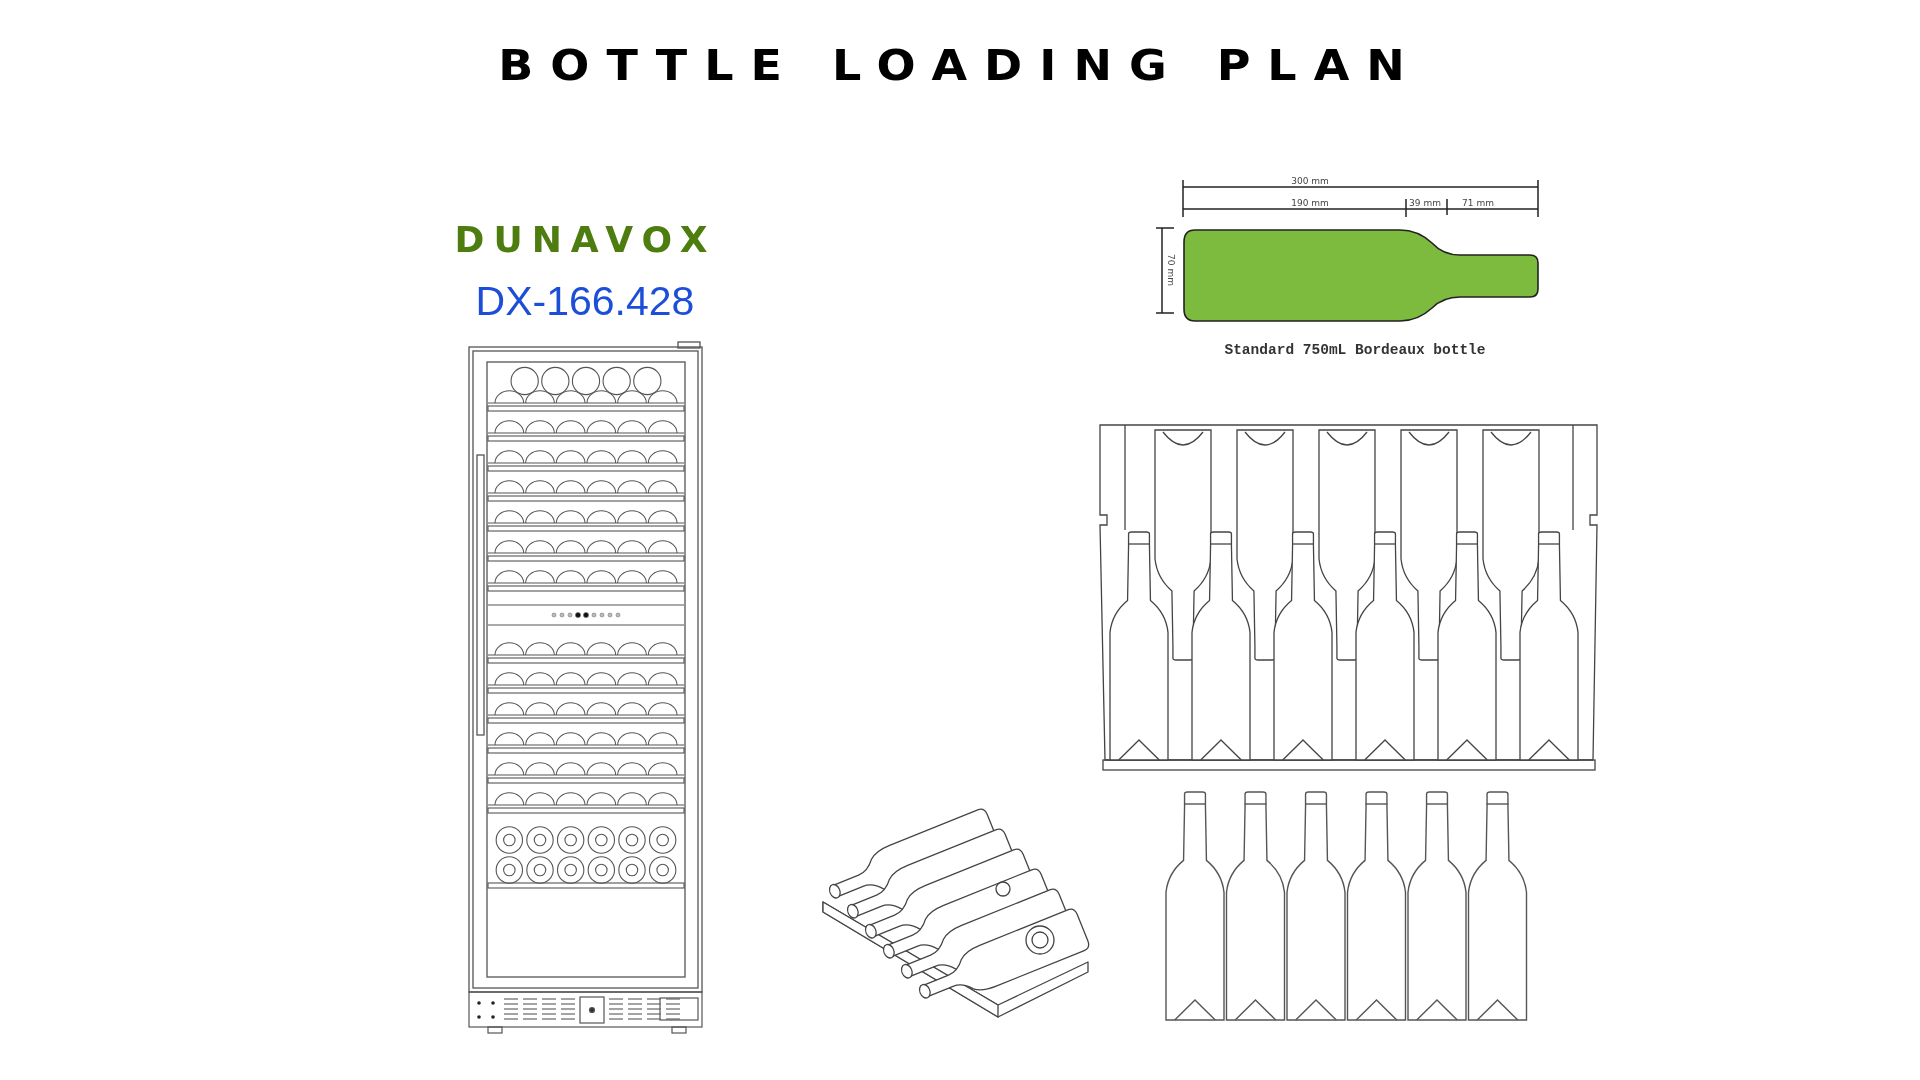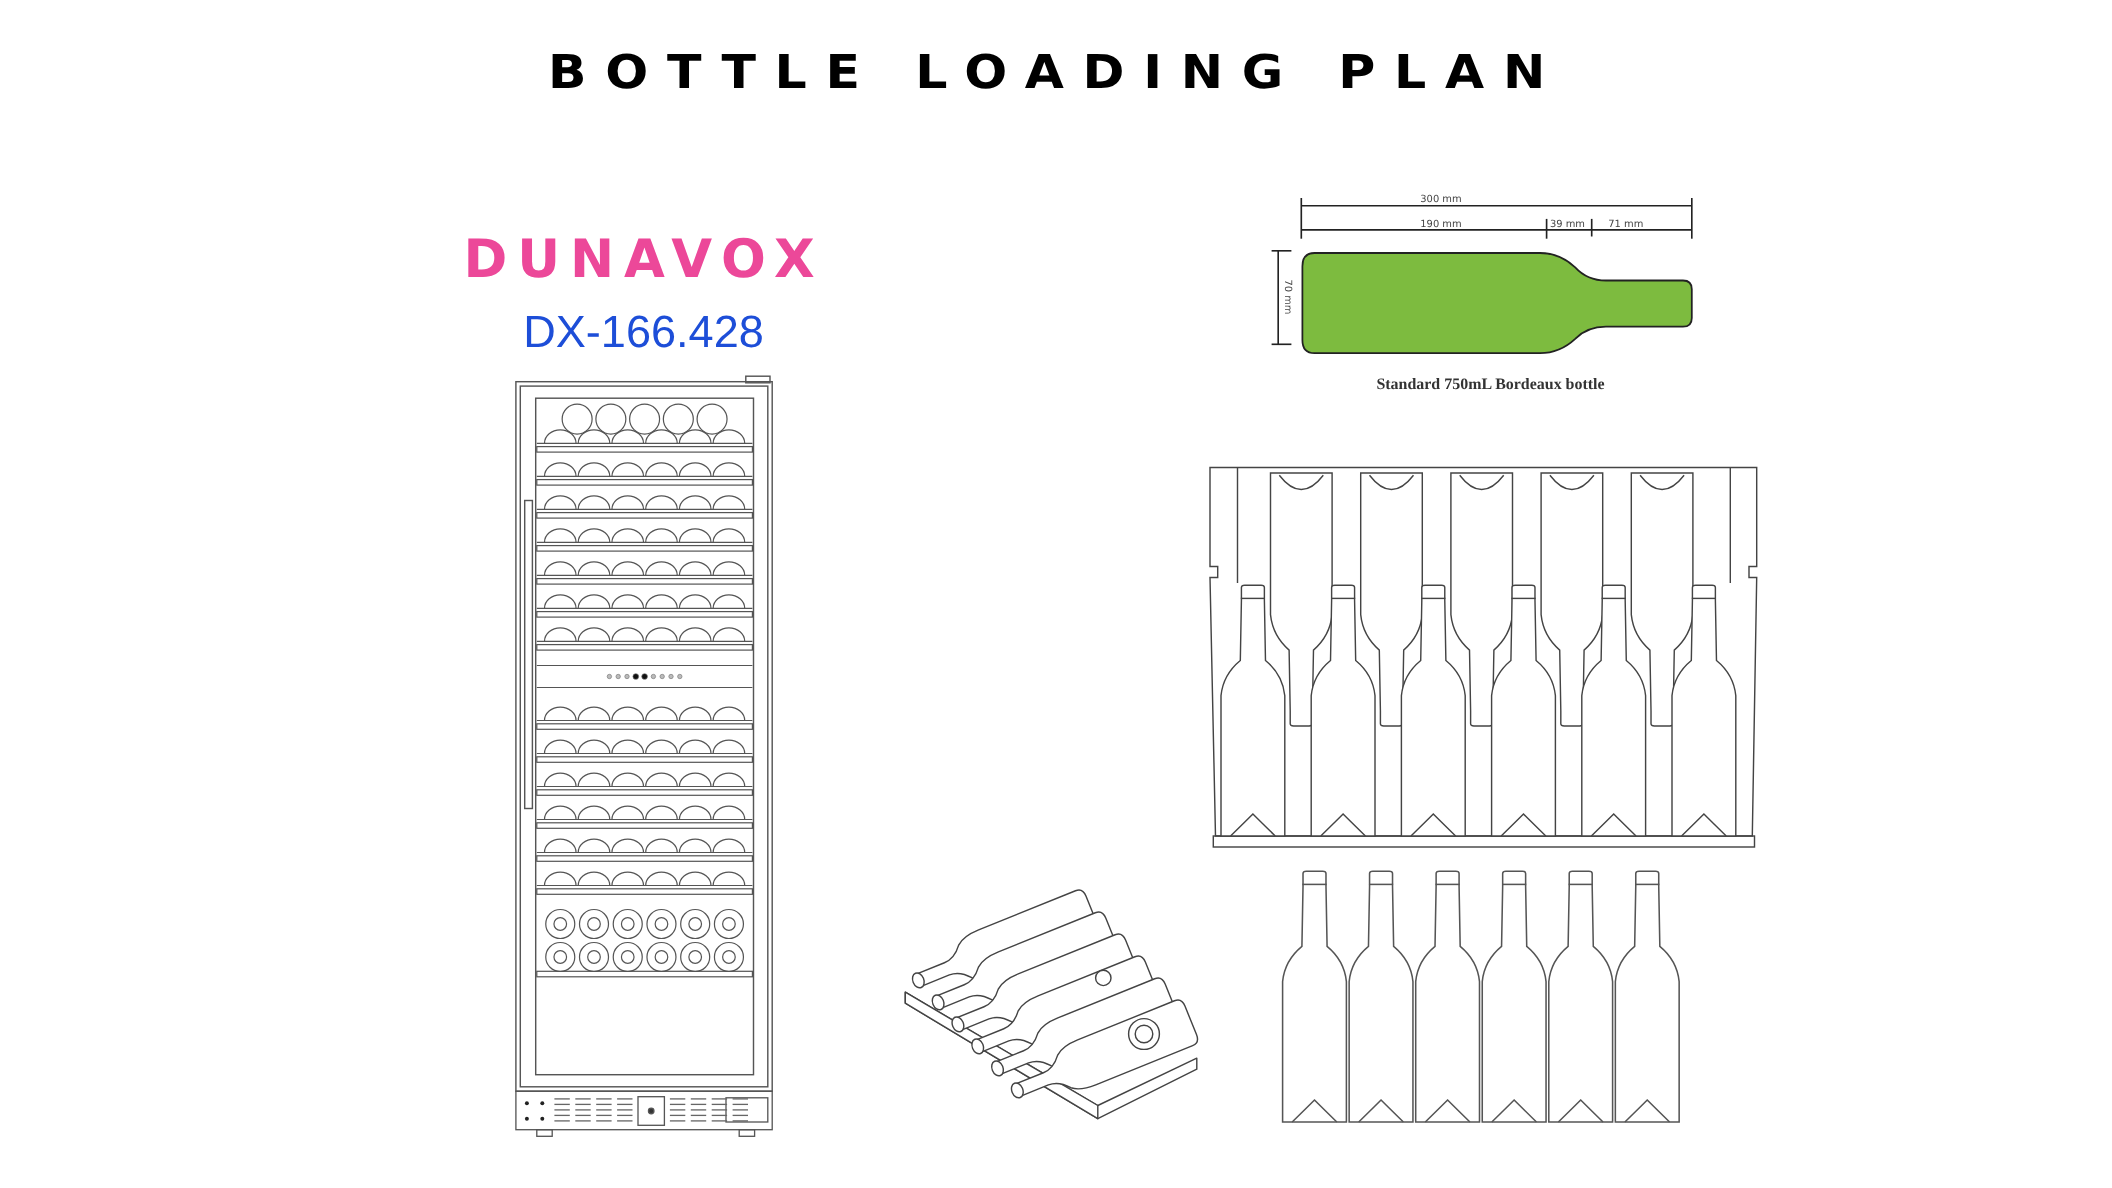--- a/index.html
+++ b/index.html
@@ -1,21 +1,21 @@
 <!DOCTYPE html>
 <html><head>
 <meta charset="utf-8">
 <style>
   html, body { margin:0; padding:0; background:#ffffff; }
   body { width:1920px; height:1080px; position:relative; overflow:hidden; font-family:"Liberation Sans", sans-serif; color:#111; }
   .abs { position:absolute; }
   .title { left:0; top:38px; width:1920px; text-align:center; font-family:"DejaVu Sans", sans-serif; font-weight:bold; font-size:46px; letter-spacing:17px; transform:scaleY(0.92); color:#000; }
-  .brand { left:393px; top:208px; width:385px; text-align:center; font-family:"DejaVu Sans", sans-serif; font-weight:bold; font-size:48px; letter-spacing:9px; color:#ec4899; }
+  .brand { left:393px; top:219px; width:385px; text-align:center; font-family:"DejaVu Sans", sans-serif; font-weight:bold; font-size:36px; letter-spacing:9px; color:#4d7c0f; }
   .model { left:440px; top:278px; width:290px; text-align:center; font-family:"Liberation Sans", sans-serif; font-size:41px; color:#1d4ed8; }
-  .caption { left:1160px; top:342px; width:390px; text-align:center; font-family:Liberation Serif, serif; font-weight:bold; font-size:14.5px; color:#333; }
+  .caption { left:1160px; top:342px; width:390px; text-align:center; font-family:Liberation Mono, monospace; font-weight:bold; font-size:14.5px; color:#333; }
   .dim { font-family:"DejaVu Sans", sans-serif; font-size:9px; fill:#444; }
   svg { position:absolute; overflow:visible; }
 </style>
 </head>
 <body>
 
 <div class="abs title">BOTTLE LOADING PLAN</div>
 
 <div class="abs brand">DUNAVOX</div>
 <div class="abs model">DX-166.428</div>

